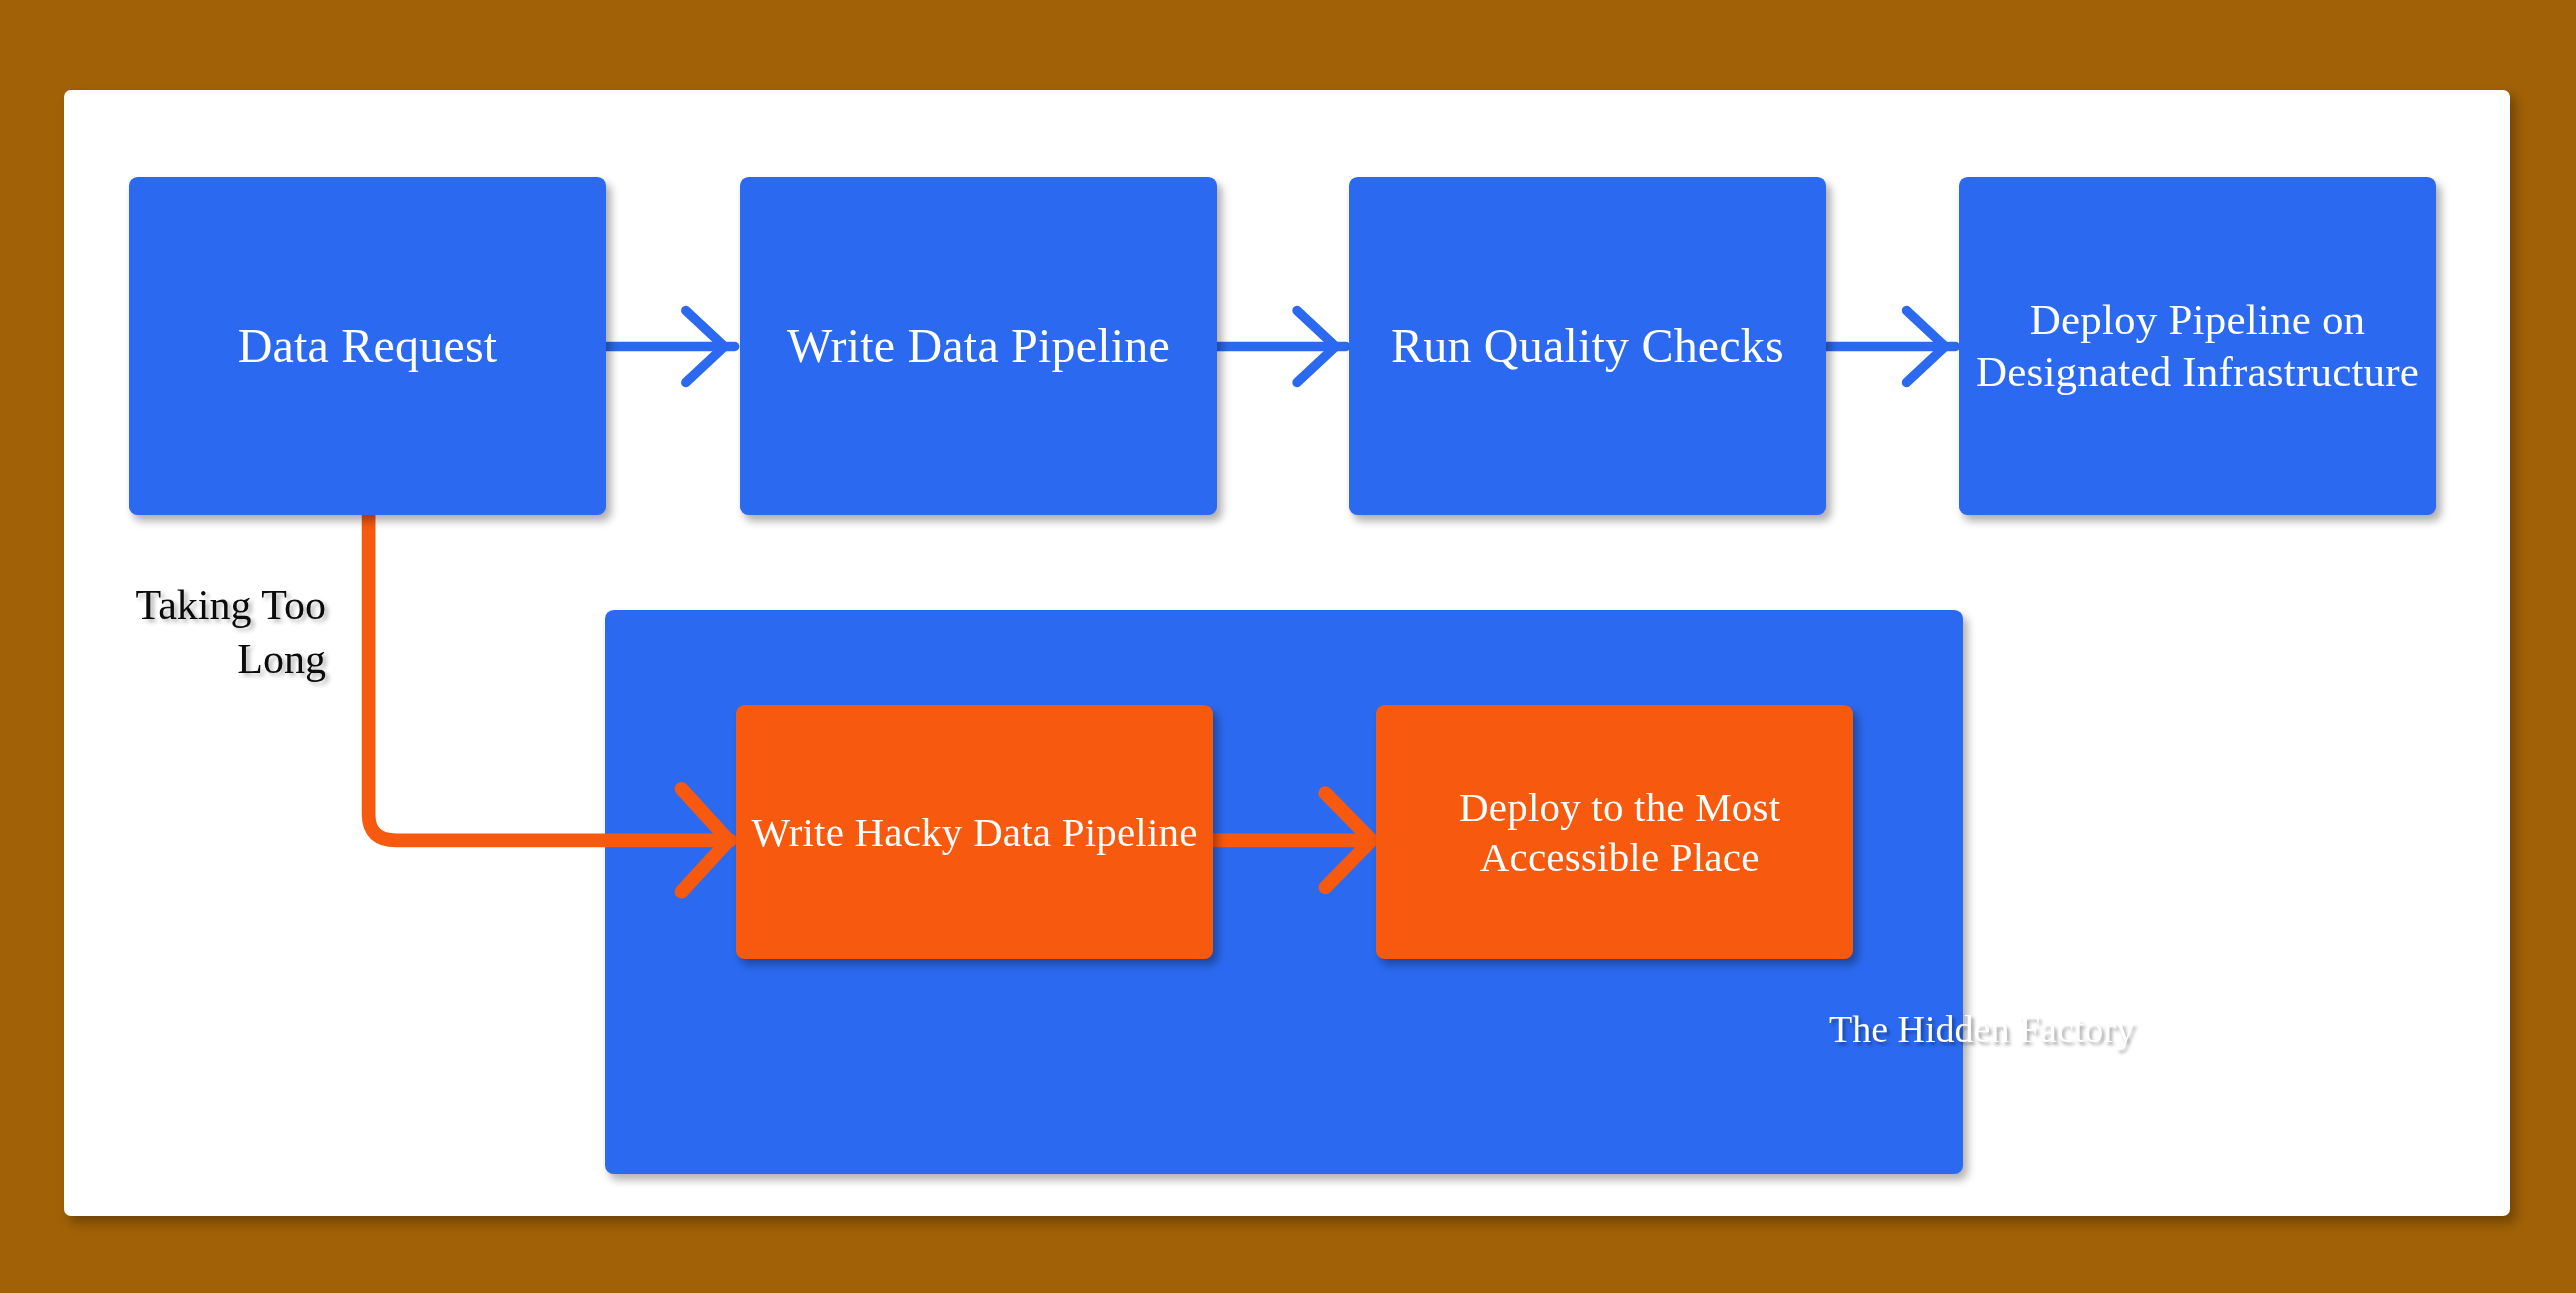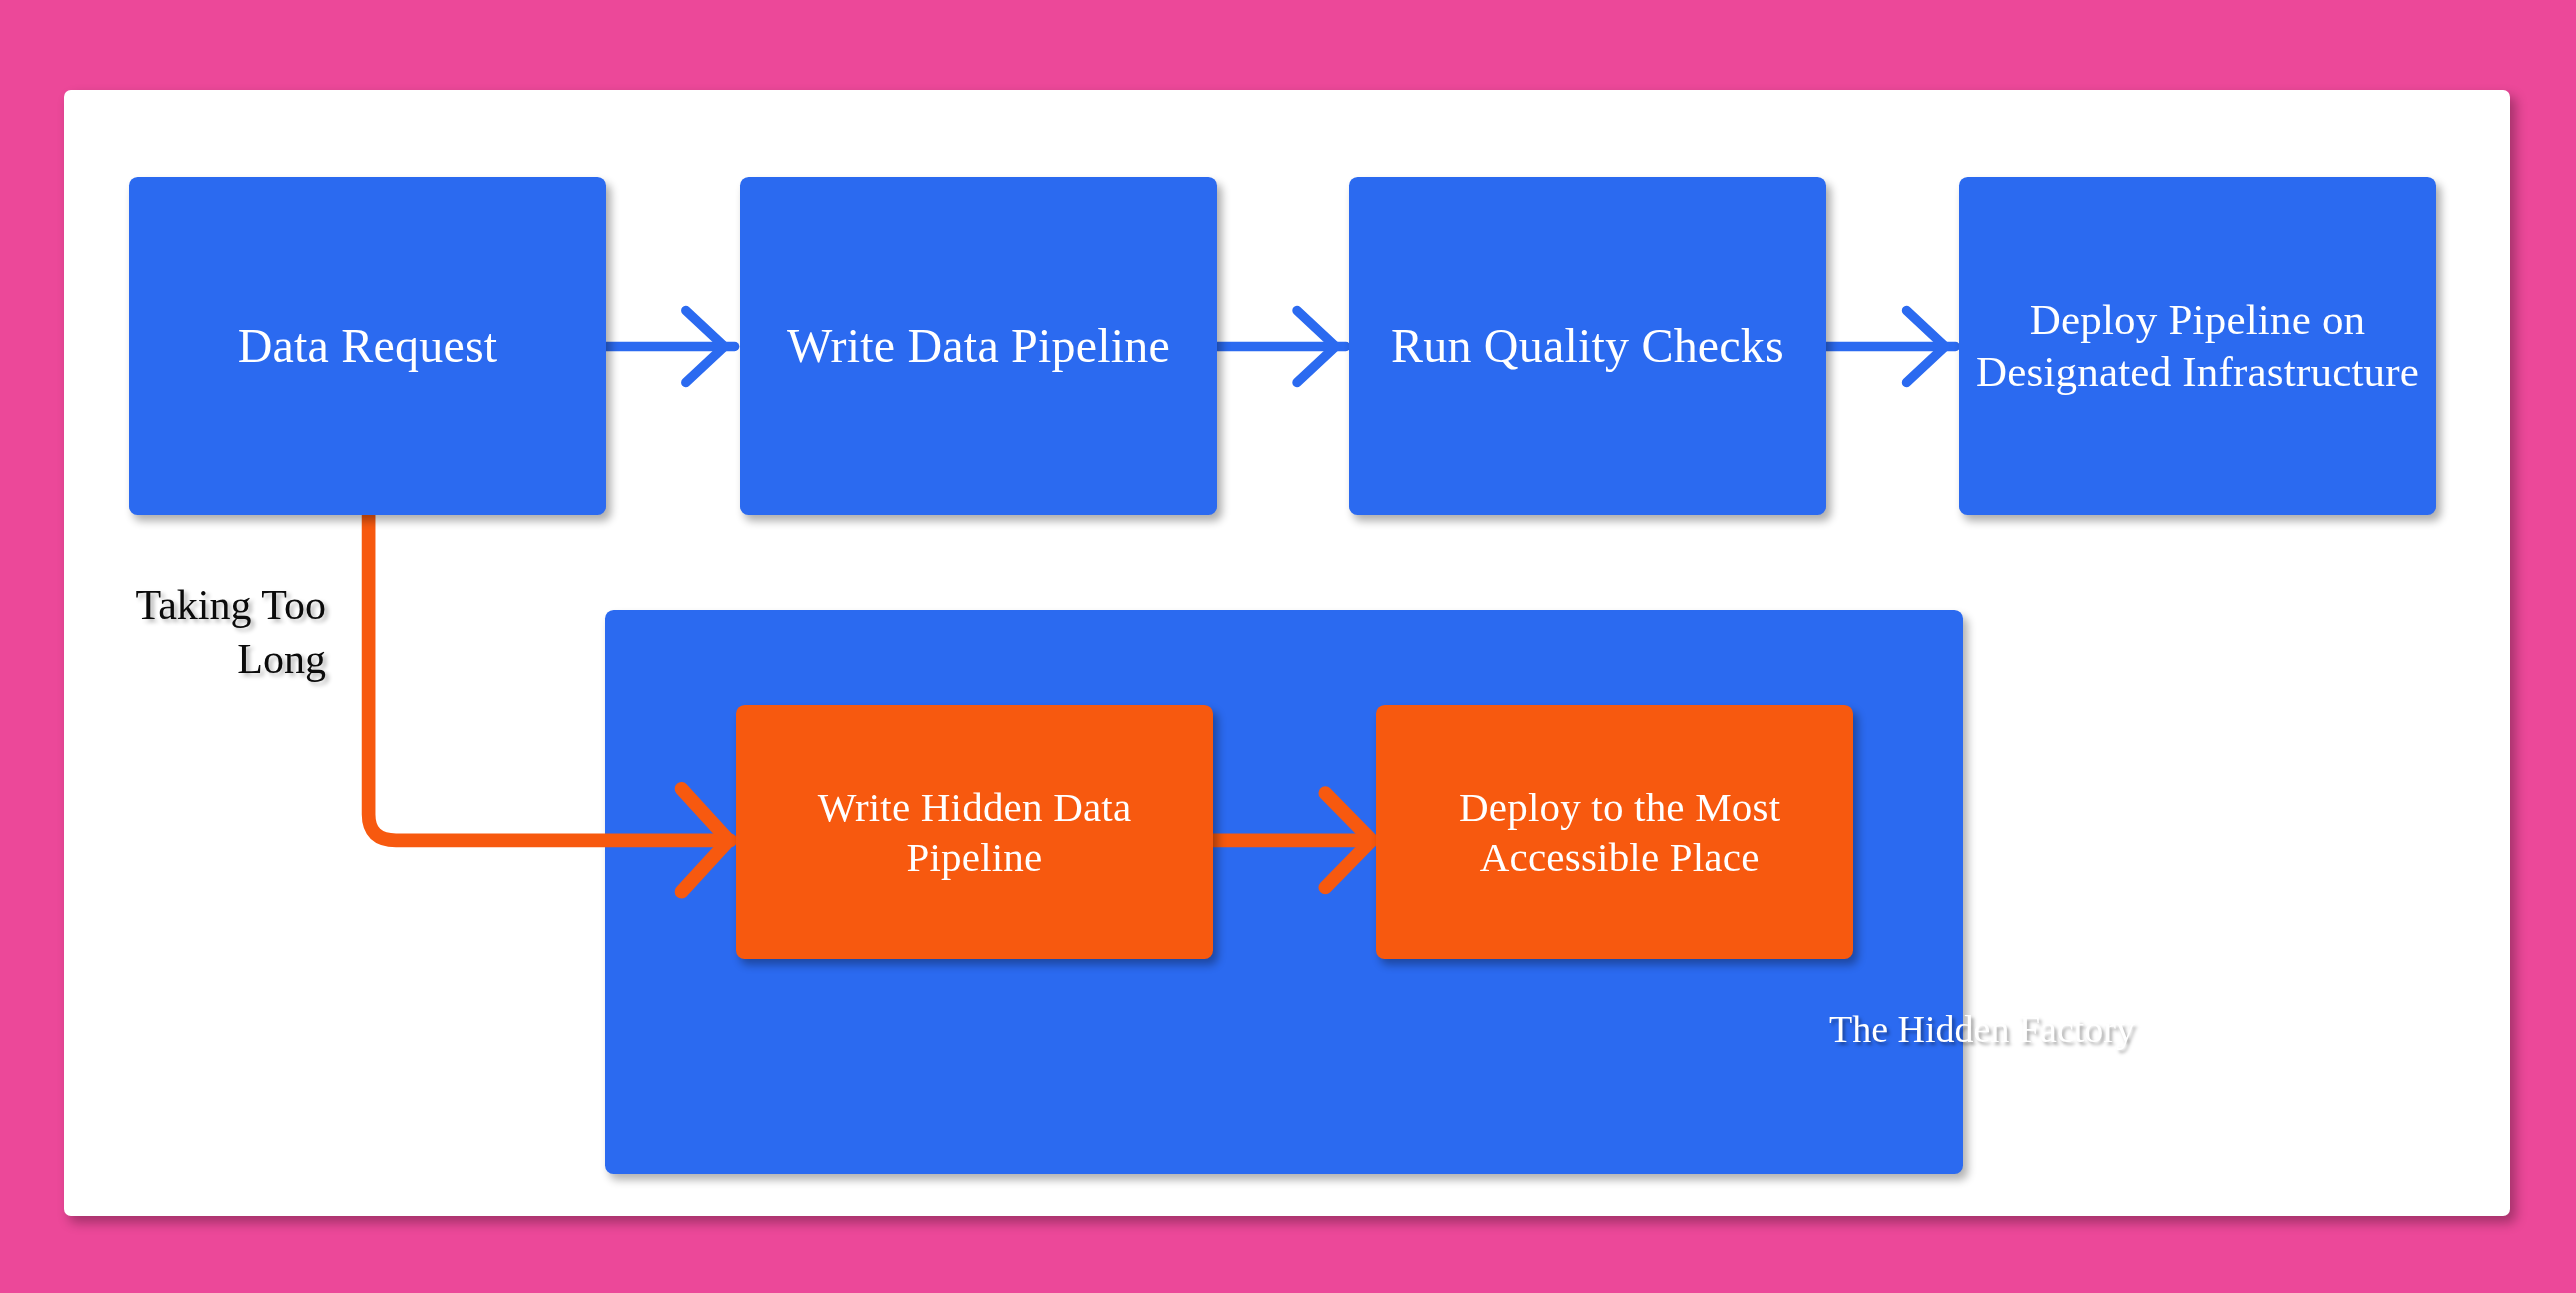--- a/index.html
+++ b/index.html
@@ -12,21 +12,21 @@
     height: 1294px;
     overflow: hidden;
     font-family: "Liberation Serif", "DejaVu Serif", serif;
   }
 
   
   #stage {
     position: relative;
     width: 2576px;
     height: 1294px;
-    background: #ec4899;
+    background: #a16207;
   }
 
   
   #slide-card {
     position: absolute;
     left: 64px;
     top: 90px;
     width: 2446px;
     height: 1126px;
     background: #ffffff;
@@ -157,21 +157,21 @@
     <span>Deploy Pipeline on Designated Infrastructure</span>
   </div>
 
   <div id="node-quality-checks" class="node node-blue">
     <span>Run Quality Checks</span>
   </div>
 
   <div id="taking-too-long">Taking Too Long</div>
 
   <div id="node-hacky-pipeline" class="node node-orange">
-    <span>Write Hidden Data Pipeline</span>
+    <span>Write Hacky Data Pipeline</span>
   </div>
 
   <div id="node-accessible" class="node node-orange">
     <span>Deploy to the Most Accessible Place</span>
   </div>
 
   <div id="hidden-factory-label">The Hidden Factory</div>
 
 </div>
 

